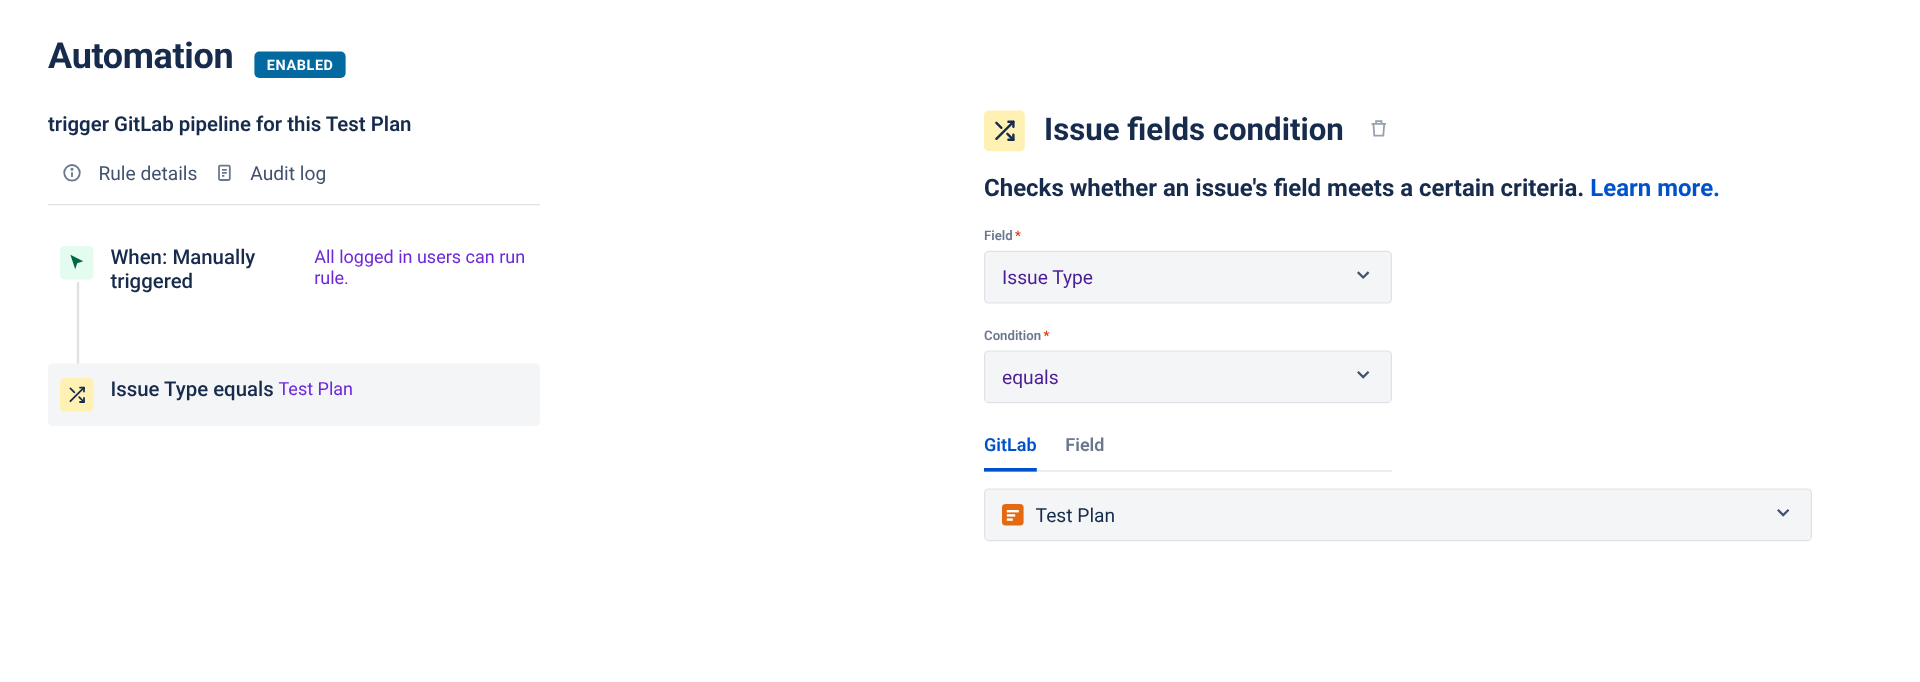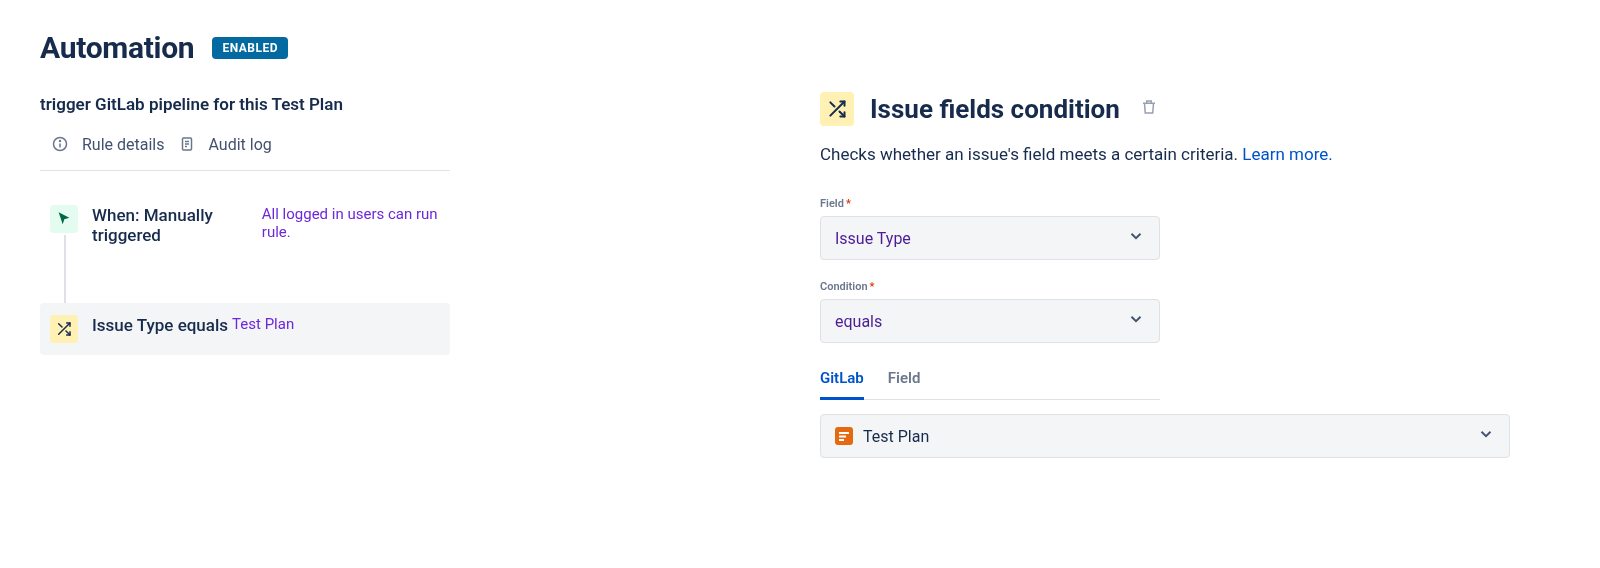--- a/index.html
+++ b/index.html
@@ -17,21 +17,21 @@
       height: 100%;
       display: flex;
       gap: 0;
       box-shadow: 0 1px 6px rgba(0,0,0,0.06);
     }
     
     .left {
       width: 410px;
       flex: 0 0 410px;
     }
-    .title-row { display: flex; align-items: center; gap: 18px; margin-bottom: 28px; }
+    .title-row { display: flex; align-items: flex-end; gap: 18px; margin-bottom: 28px; }
     .page-title { font-size: 30px; font-weight: 700; color: #172B4D; letter-spacing: -0.3px; }
     .enabled-badge {
       background: #36B37E; background:#1f845a; background:#22a06b; background:#3e974c;
       background:#358c3c;
       color:#fff;
       font-weight:700;
       font-size:12px;
       padding:4px 10px;
       border-radius:4px;
       letter-spacing:0.5px;
@@ -58,21 +58,21 @@
     .step-wrap .connector-line { position:absolute; left:24px; top:42px; height:100px; width:2px; background:#DFE1E6; }
 
     
     .right { flex:1; padding-left:370px; padding-top:62px; }
     .panel-header { display:flex; align-items:center; gap:16px; margin-bottom:18px; }
     .panel-icon-box {
       width:34px; height:34px; border-radius:4px; background:#FFF0B3; display:flex; align-items:center; justify-content:center;
     }
     .panel-title { font-size:26px; font-weight:700; color:#172B4D; }
     .trash-icon { color:#97A0AF; cursor:pointer; margin-left:4px; }
-    .panel-desc { font-size:17px; color:#172B4D; margin-bottom:33px; }
+    .panel-desc { font-size:20px; color:#172B4D; margin-bottom:22px;font-weight:bold; }
     .learn-link { color:#0052CC; text-decoration:none; }
     .form-group { margin-bottom:20px; }
     .form-label { font-size:11px; font-weight:600; color:#6B778C; display:block; margin-bottom:6px; }
     .req { color:#DE350B; margin-left:2px; }
     .select {
       width:340px; height:44px; background:#F4F5F7; border:1px solid #DFE1E6; border-radius:4px;
       display:flex; align-items:center; justify-content:space-between; padding:0 14px; font-size:16px; color:#4c1d95;
       cursor:pointer;
     }
     .chevron { color:#42526E; }

